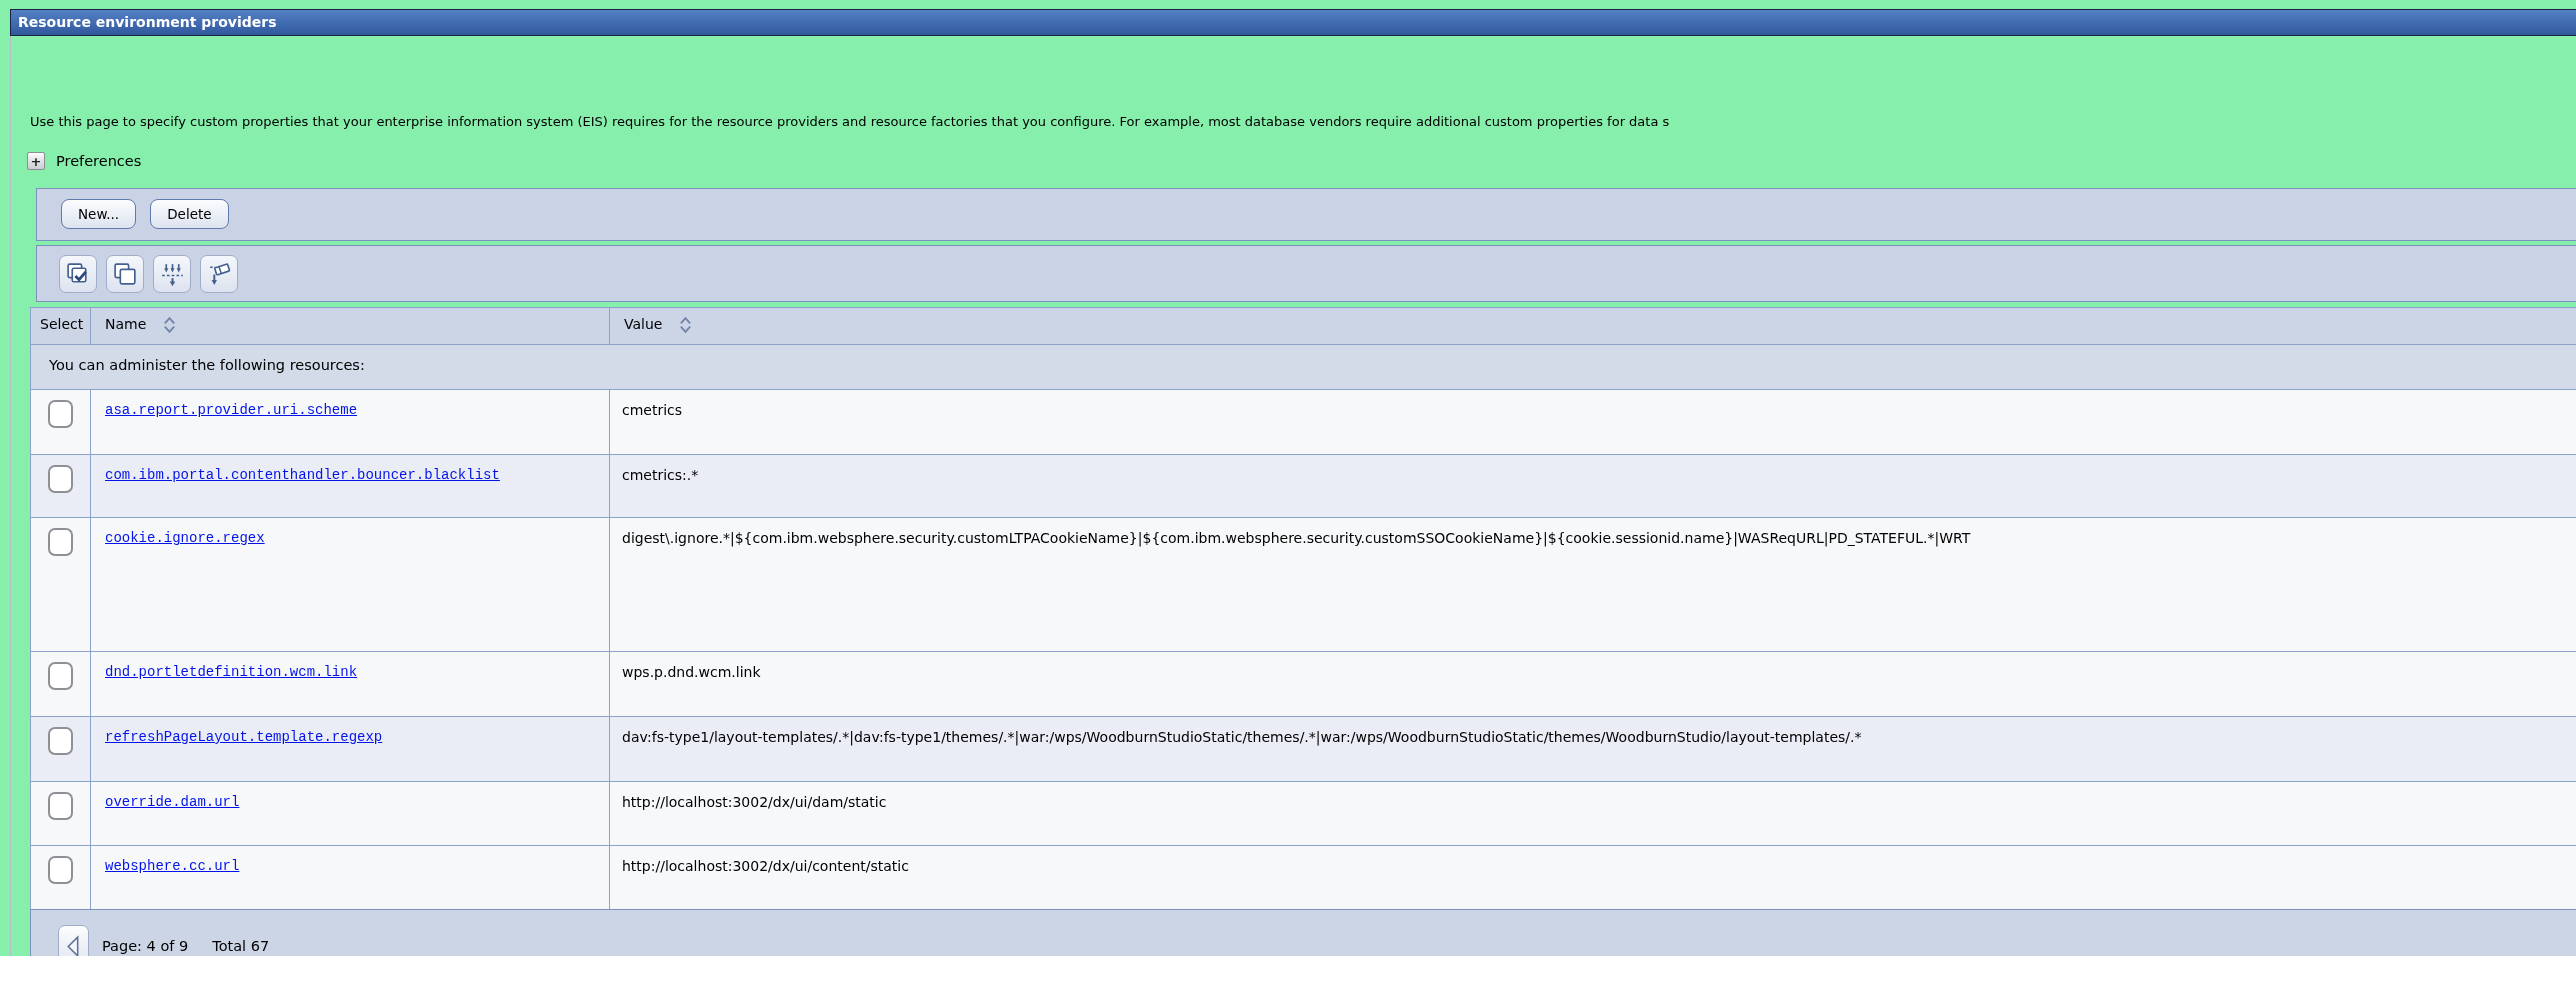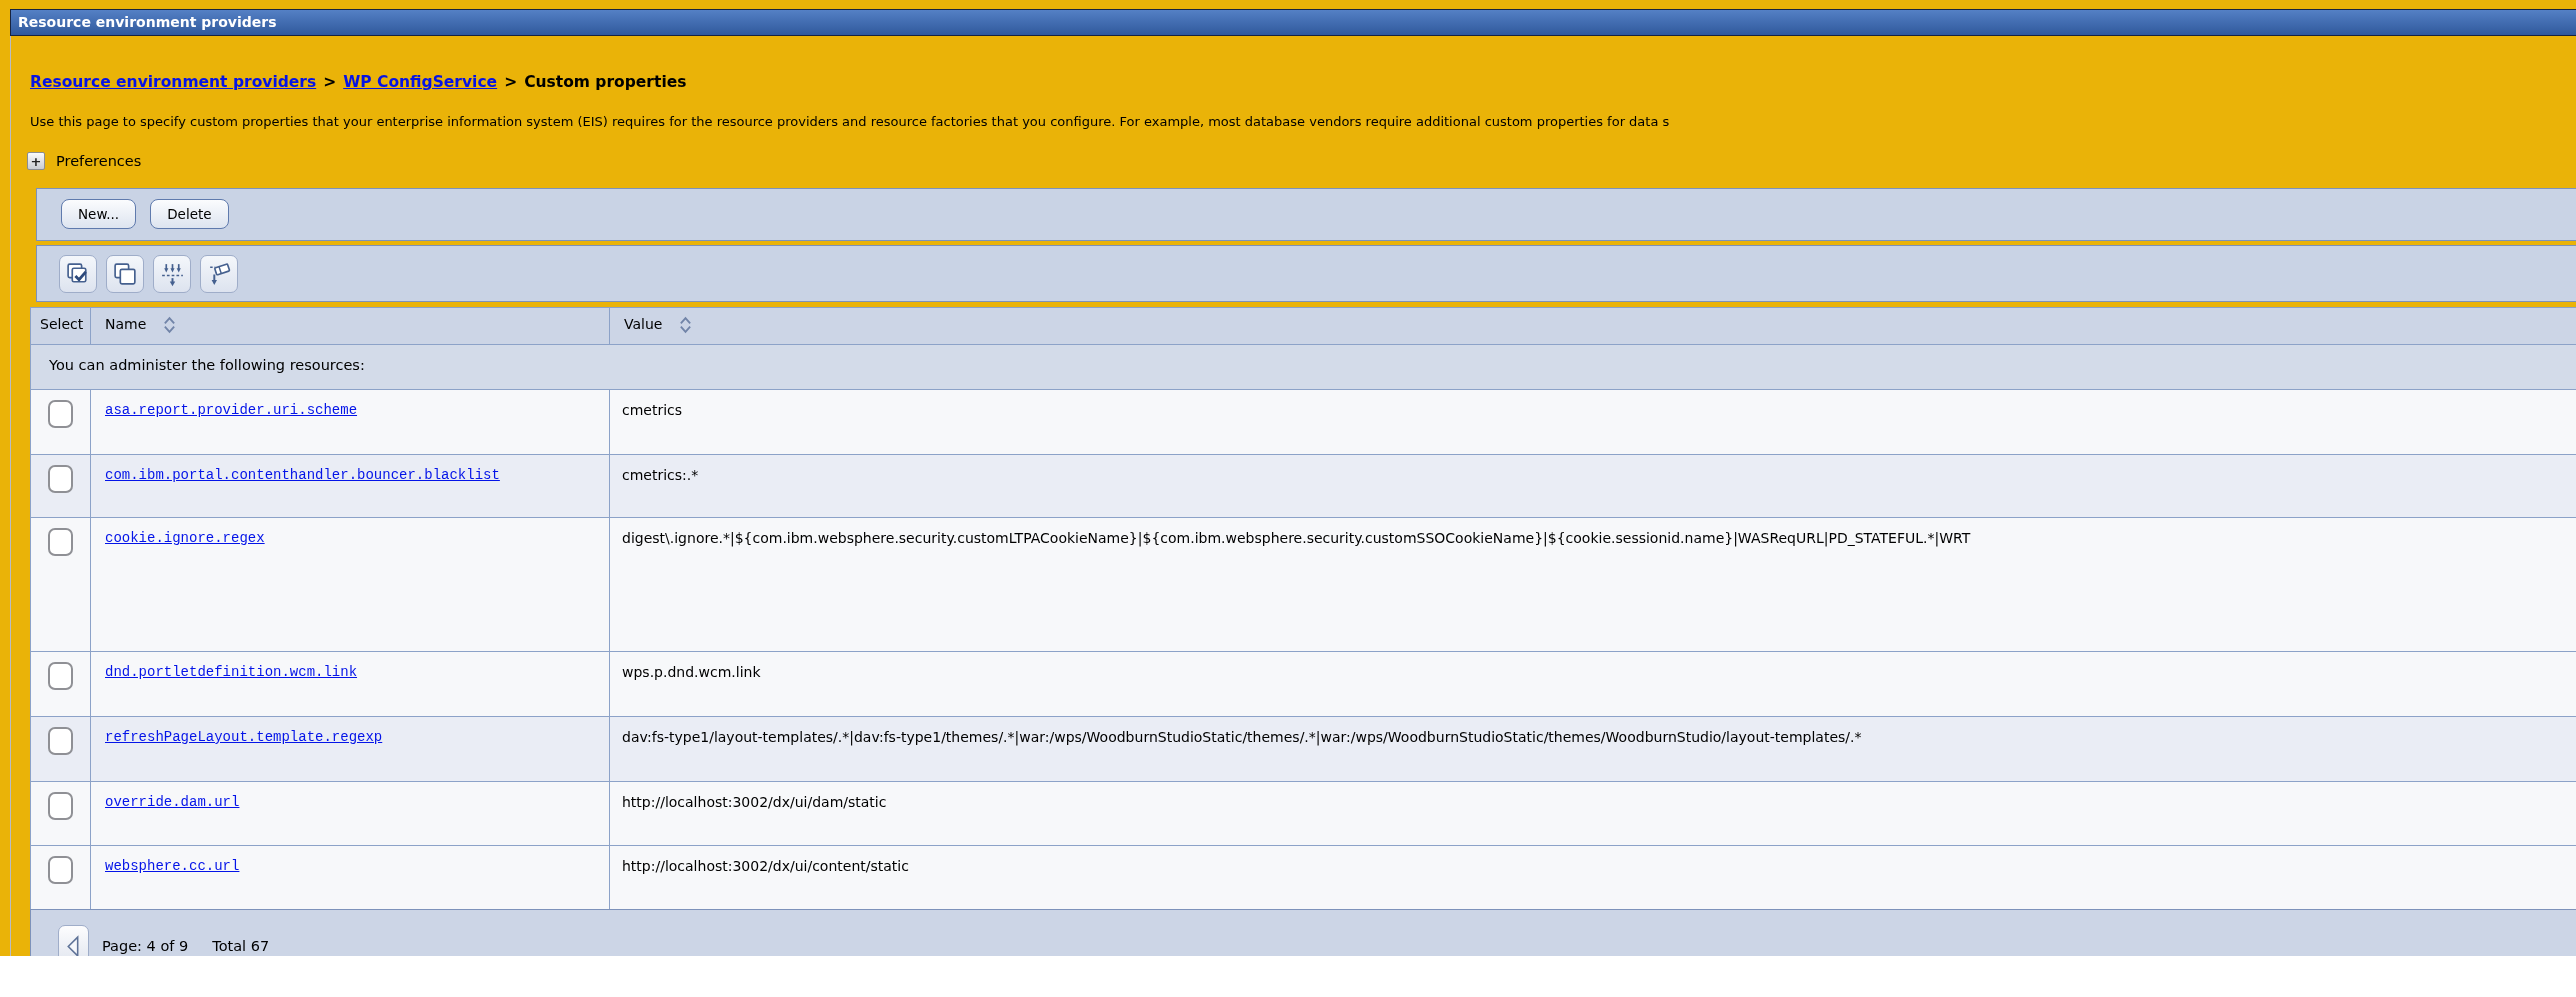--- a/index.html
+++ b/index.html
@@ -1,20 +1,20 @@
 <!DOCTYPE html>
 <html><head>
 <meta charset="utf-8">
 <style>
   * { box-sizing: border-box; margin: 0; padding: 0; }
   html, body { background: #ffffff; }
   body { font-family: "DejaVu Sans", "Liberation Sans", sans-serif; }
   #page {
     position: relative; width: 2576px; height: 956px;
-    background: #eab308; overflow: hidden;
+    background: #86efac; overflow: hidden;
   }
 
   
   #titlebar {
     position: absolute; left: 10px; top: 9px; width: 2566px; height: 27px;
     background: linear-gradient(#5480c5, #30599c);
     border: 1px solid #17233f; border-right: none;
     color: #ffffff; font-size: 14px; font-weight: bold;
     line-height: 25px; padding-left: 7px;
   }
@@ -129,23 +129,20 @@
 <body>
 
 <div id="page">
 
   <div id="titlebar">
     <span>Resource environment providers</span>
   </div>
 
   <div id="panel-edge"></div>
 
-  <div id="breadcrumb">
-    <a href="#">Resource environment providers</a><span class="sep">&gt;</span><a href="#">WP ConfigService</a><span class="sep">&gt;</span><span>Custom properties</span>
-  </div>
 
   <div id="description">Use this page to specify custom properties that your enterprise information system (EIS) requires for the resource providers and resource factories that you configure. For example, most database vendors require additional custom properties for data s</div>
 
   <div id="preferences">
     <div id="pref-toggle">+</div>
     <span>Preferences</span>
   </div>
 
   <div id="button-bar" class="bar">
     <button class="wbtn">New...</button>

